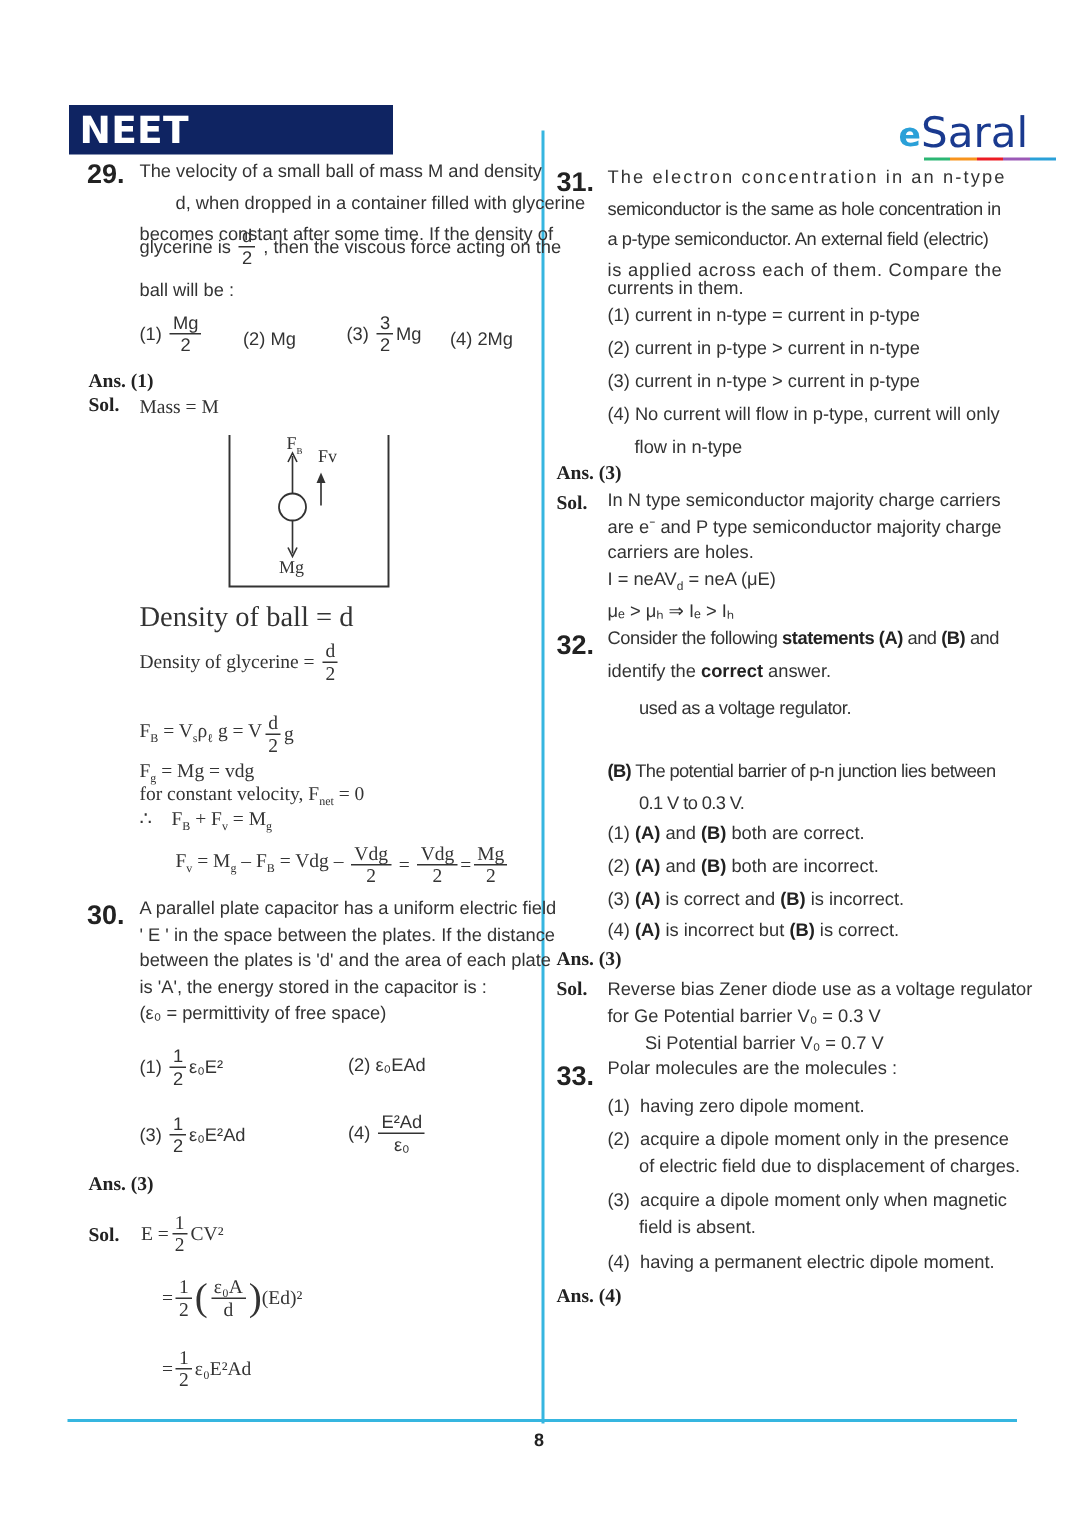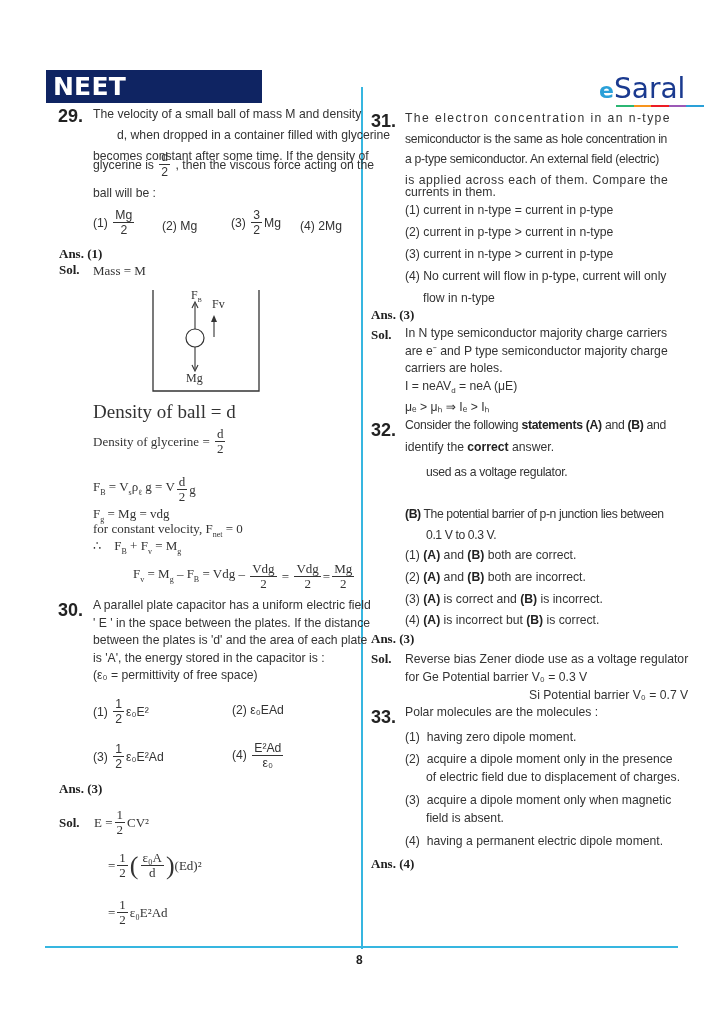--- a/index.html
+++ b/index.html
@@ -111,21 +111,21 @@
 </div>
 <div class="abs serif" style="left:93px; top:475px; font-size:13px; line-height:14px; white-space:nowrap;">
   <span style="vertical-align:middle;"><span>F</span><sub>B</sub><span> = V</span><sub>s</sub><span>ρ</span><sub>ℓ</sub> <span>g =  V</span></span><span class="frac">
       <span class="num">d</span>
       <span class="den">2</span>
     </span><span style="vertical-align:middle;">g</span>
 </div>
 <div class="abs serif" style="left:93px; top:506px; font-size:13px; line-height:16px;">F<sub>g</sub> <span>= Mg = vdg</span></div>
 <div class="abs serif" style="left:93px; top:521px; font-size:13px; line-height:16px; white-space:nowrap;"><span>for constant velocity, F</span><sub>net</sub><span> = 0</span></div>
 <div class="abs serif" style="left:93px; top:538px; font-size:13px; line-height:16px; white-space:nowrap;"><span>∴</span>&nbsp;&nbsp;&nbsp; <span>F</span><sub>B</sub><span> + F</span><sub>v</sub><span> = M</span><sub>g</sub></div>
-<div class="abs serif" style="left:117px; top:562px; font-size:13px; line-height:14px; white-space:nowrap;margin-left:16px;">
+<div class="abs serif" style="left:117px; top:562px; font-size:13px; line-height:14px; white-space:nowrap;">
   <span style="vertical-align:middle;"><span>F</span><sub>v</sub><span> = M</span><sub>g</sub><span> – F</span><sub>B</sub><span> = Vdg –</span></span>
   <span class="frac">
       <span class="num">Vdg</span>
       <span class="den">2</span>
     </span>
   <span style="vertical-align:middle;">=</span>
   <span class="frac">
       <span class="num">Vdg</span>
       <span class="den">2</span>
     </span><span style="vertical-align:middle;">=</span><span class="frac">
@@ -236,21 +236,21 @@
   <div><span>(2)</span> <span class="b">(A)</span><span> and </span><span class="b">(B)</span><span> both are incorrect.</span></div>
   <div><span>(3)</span> <span class="b">(A)</span><span> is correct and </span><span class="b">(B)</span><span> is incorrect.</span></div>
   <div><span>(4)</span> <span class="b">(A)</span><span> is incorrect but </span><span class="b">(B)</span><span> is correct.</span></div>
 </div>
 
 <div class="abs ansl" style="left:371px; top:631px;">Ans. (3)</div>
 <div class="abs ansl" style="left:371px; top:651px;">Sol.</div>
 <div class="abs" style="left:405px; top:650px; line-height:18px; white-space:nowrap;">
   <div>Reverse bias Zener diode use as a voltage regulator</div>
   <div>for  Ge  Potential barrier V₀ = 0.3 V</div>
-  <div style="padding-left:25px;text-align:right;">Si   Potential barrier V₀ = 0.7 V</div>
+  <div style="padding-left:25px;">Si   Potential barrier V₀ = 0.7 V</div>
 </div>
 
 <div class="abs qnum" style="left:371px; top:707px;text-align:center;">33.</div>
 <div class="abs" style="left:405px; top:705px; white-space:nowrap;">Polar molecules are the molecules :</div>
 <div class="abs" style="left:405px; top:729px; line-height:17.5px; white-space:nowrap;">
   <span>(1)</span>&nbsp; <span>having zero dipole moment.</span>
 </div>
 <div class="abs" style="left:405px; top:751px; line-height:17.5px; white-space:nowrap;">
   <div><span>(2)</span>&nbsp; <span>acquire a dipole moment only in the presence</span></div>
   <div style="padding-left:21px;">of electric field due to displacement of charges.</div>

